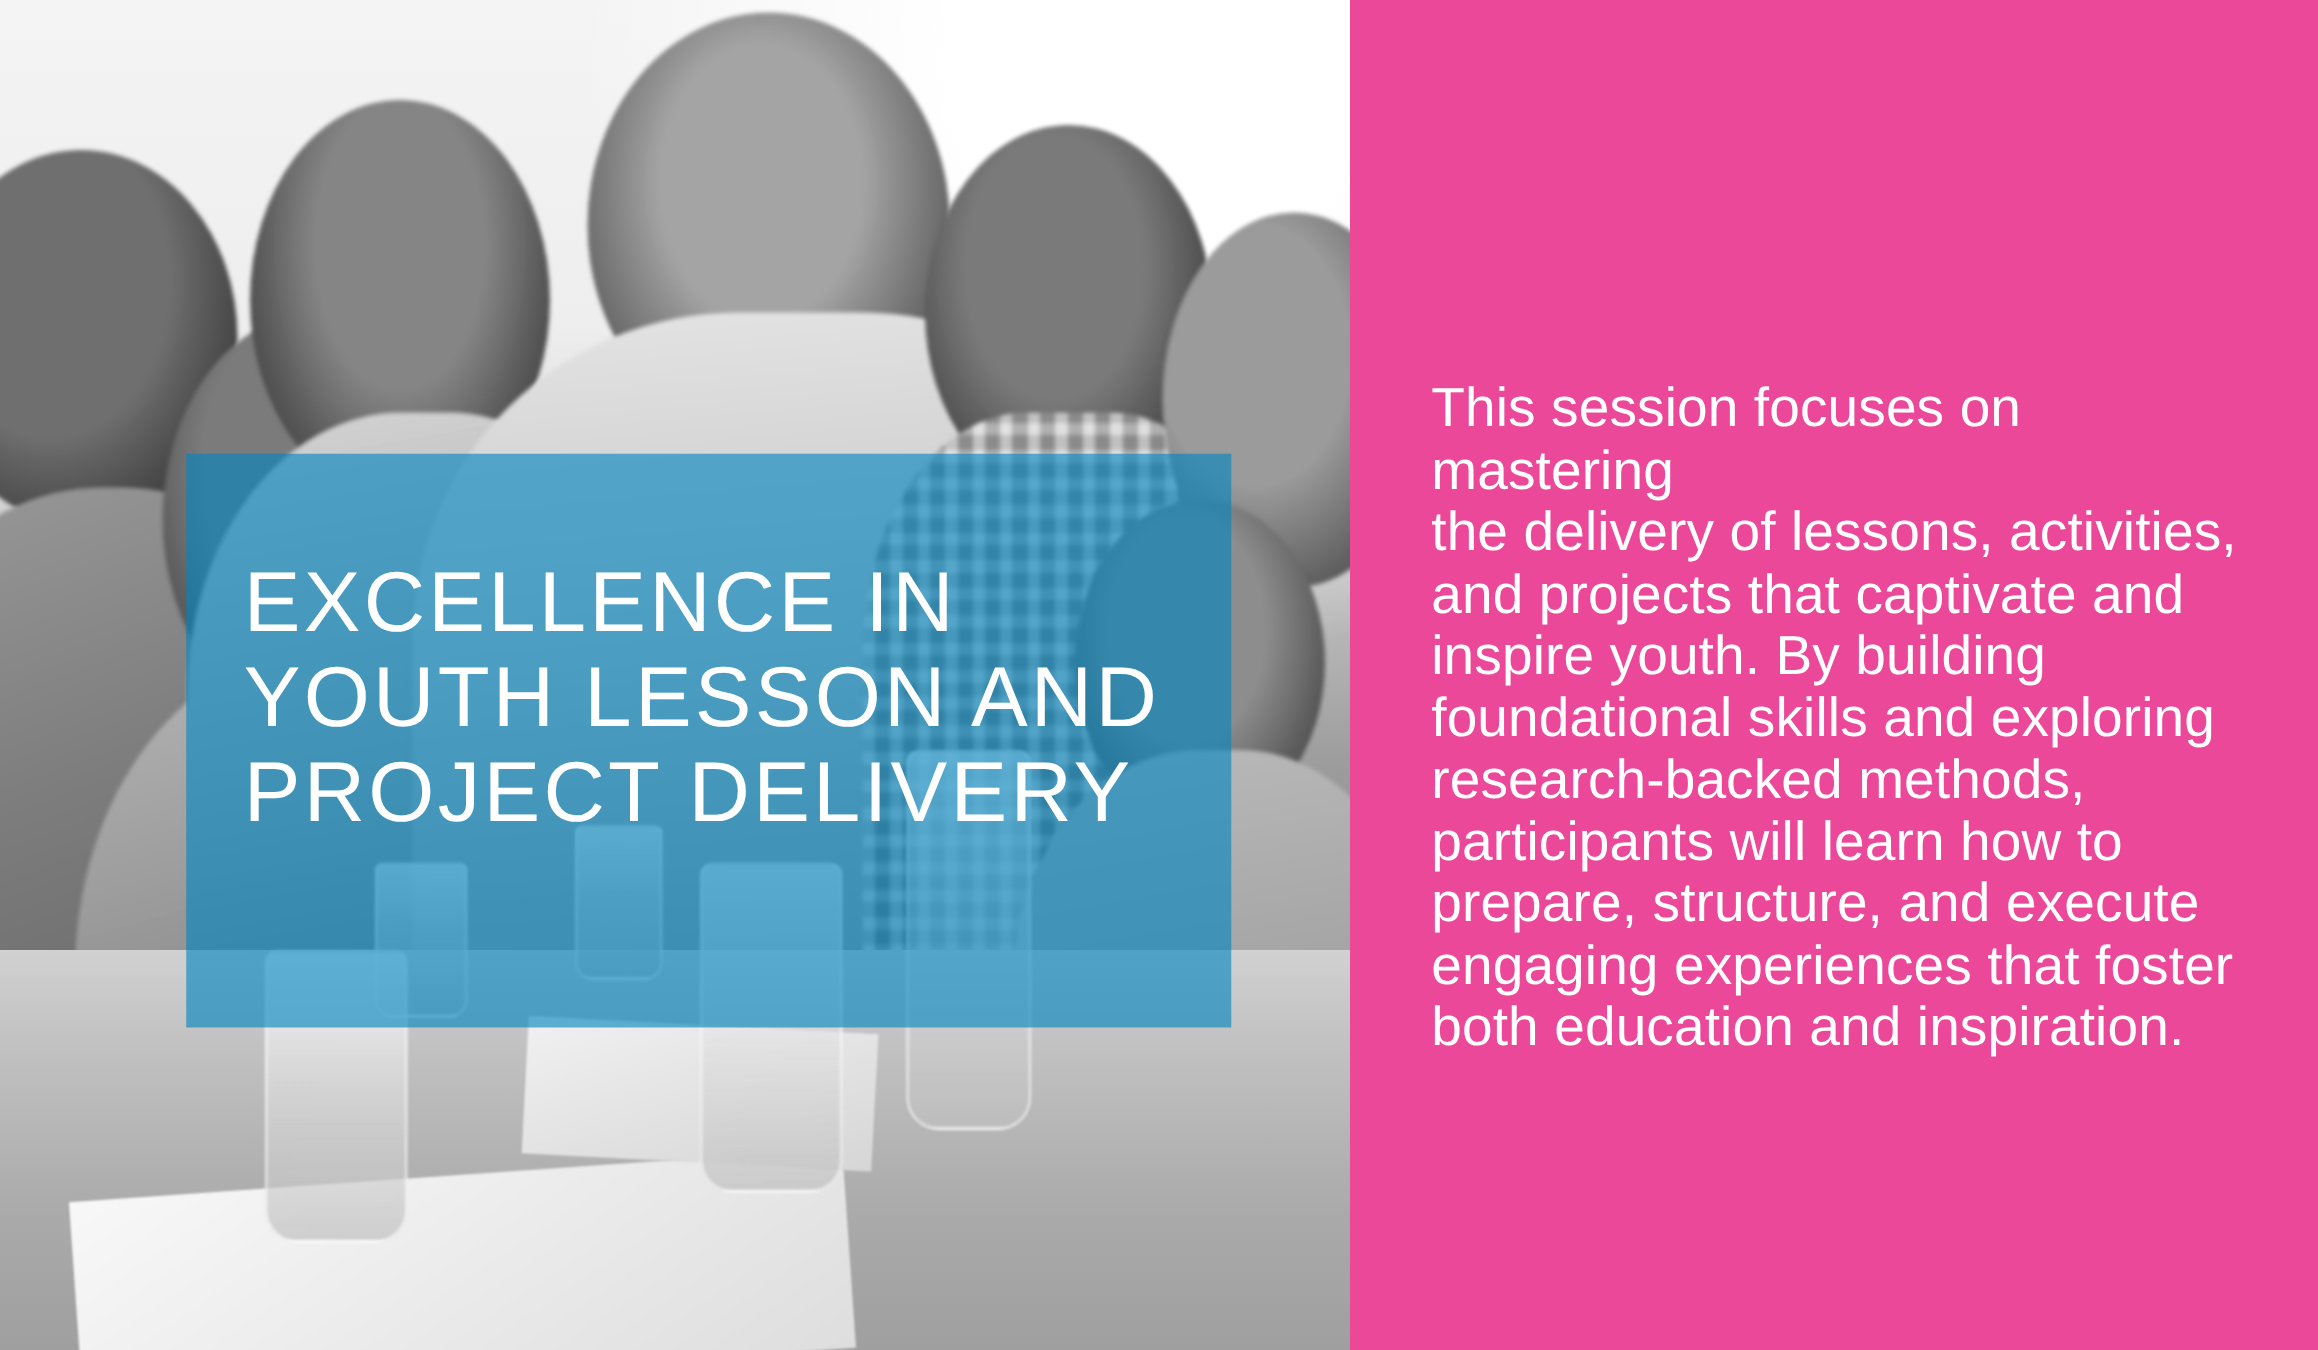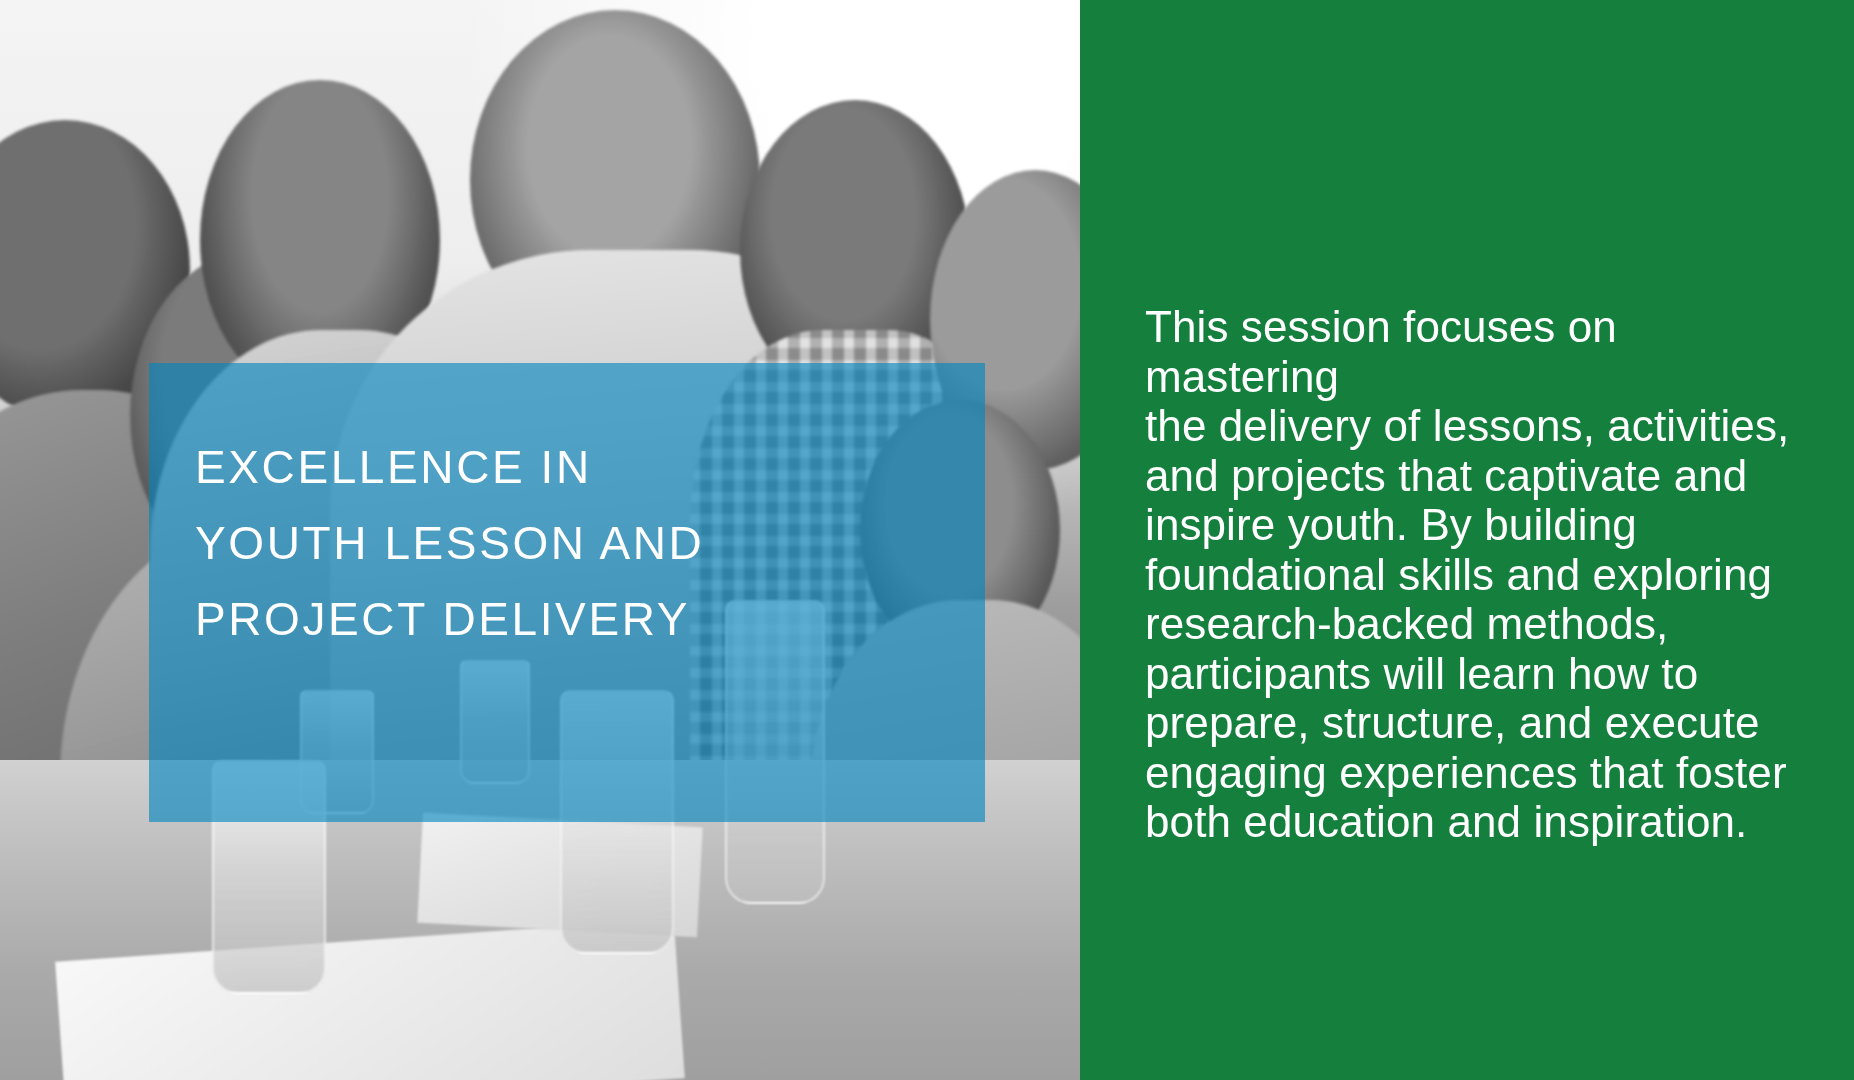--- a/index.html
+++ b/index.html
@@ -141,35 +141,35 @@
     mix-blend-mode: normal;
   }
   .title-text {
     position: absolute;
     left: 195px;
     top: 398px;
     width: 790px;
     color: #ffffff;
     font-family: "Liberation Sans", sans-serif;
     font-weight: 300;
-    font-size: 46px;
+    font-size: 68px;
     line-height: 76px;
     letter-spacing: 2.6px;
     text-transform: uppercase;
     white-space: pre-line;
   }
 
   
   .info-pane {
     position: absolute;
     left: 1080px;
     top: 0;
     width: 774px;
     height: 1080px;
-    background: #15803d;
+    background: #ec4899;
   }
   .info-body {
     position: absolute;
     left: 65px;
     top: 258px;
     width: 660px;
     color: #ffffff;
     font-family: "Liberation Sans", sans-serif;
     font-weight: 300;
     font-size: 44px;

